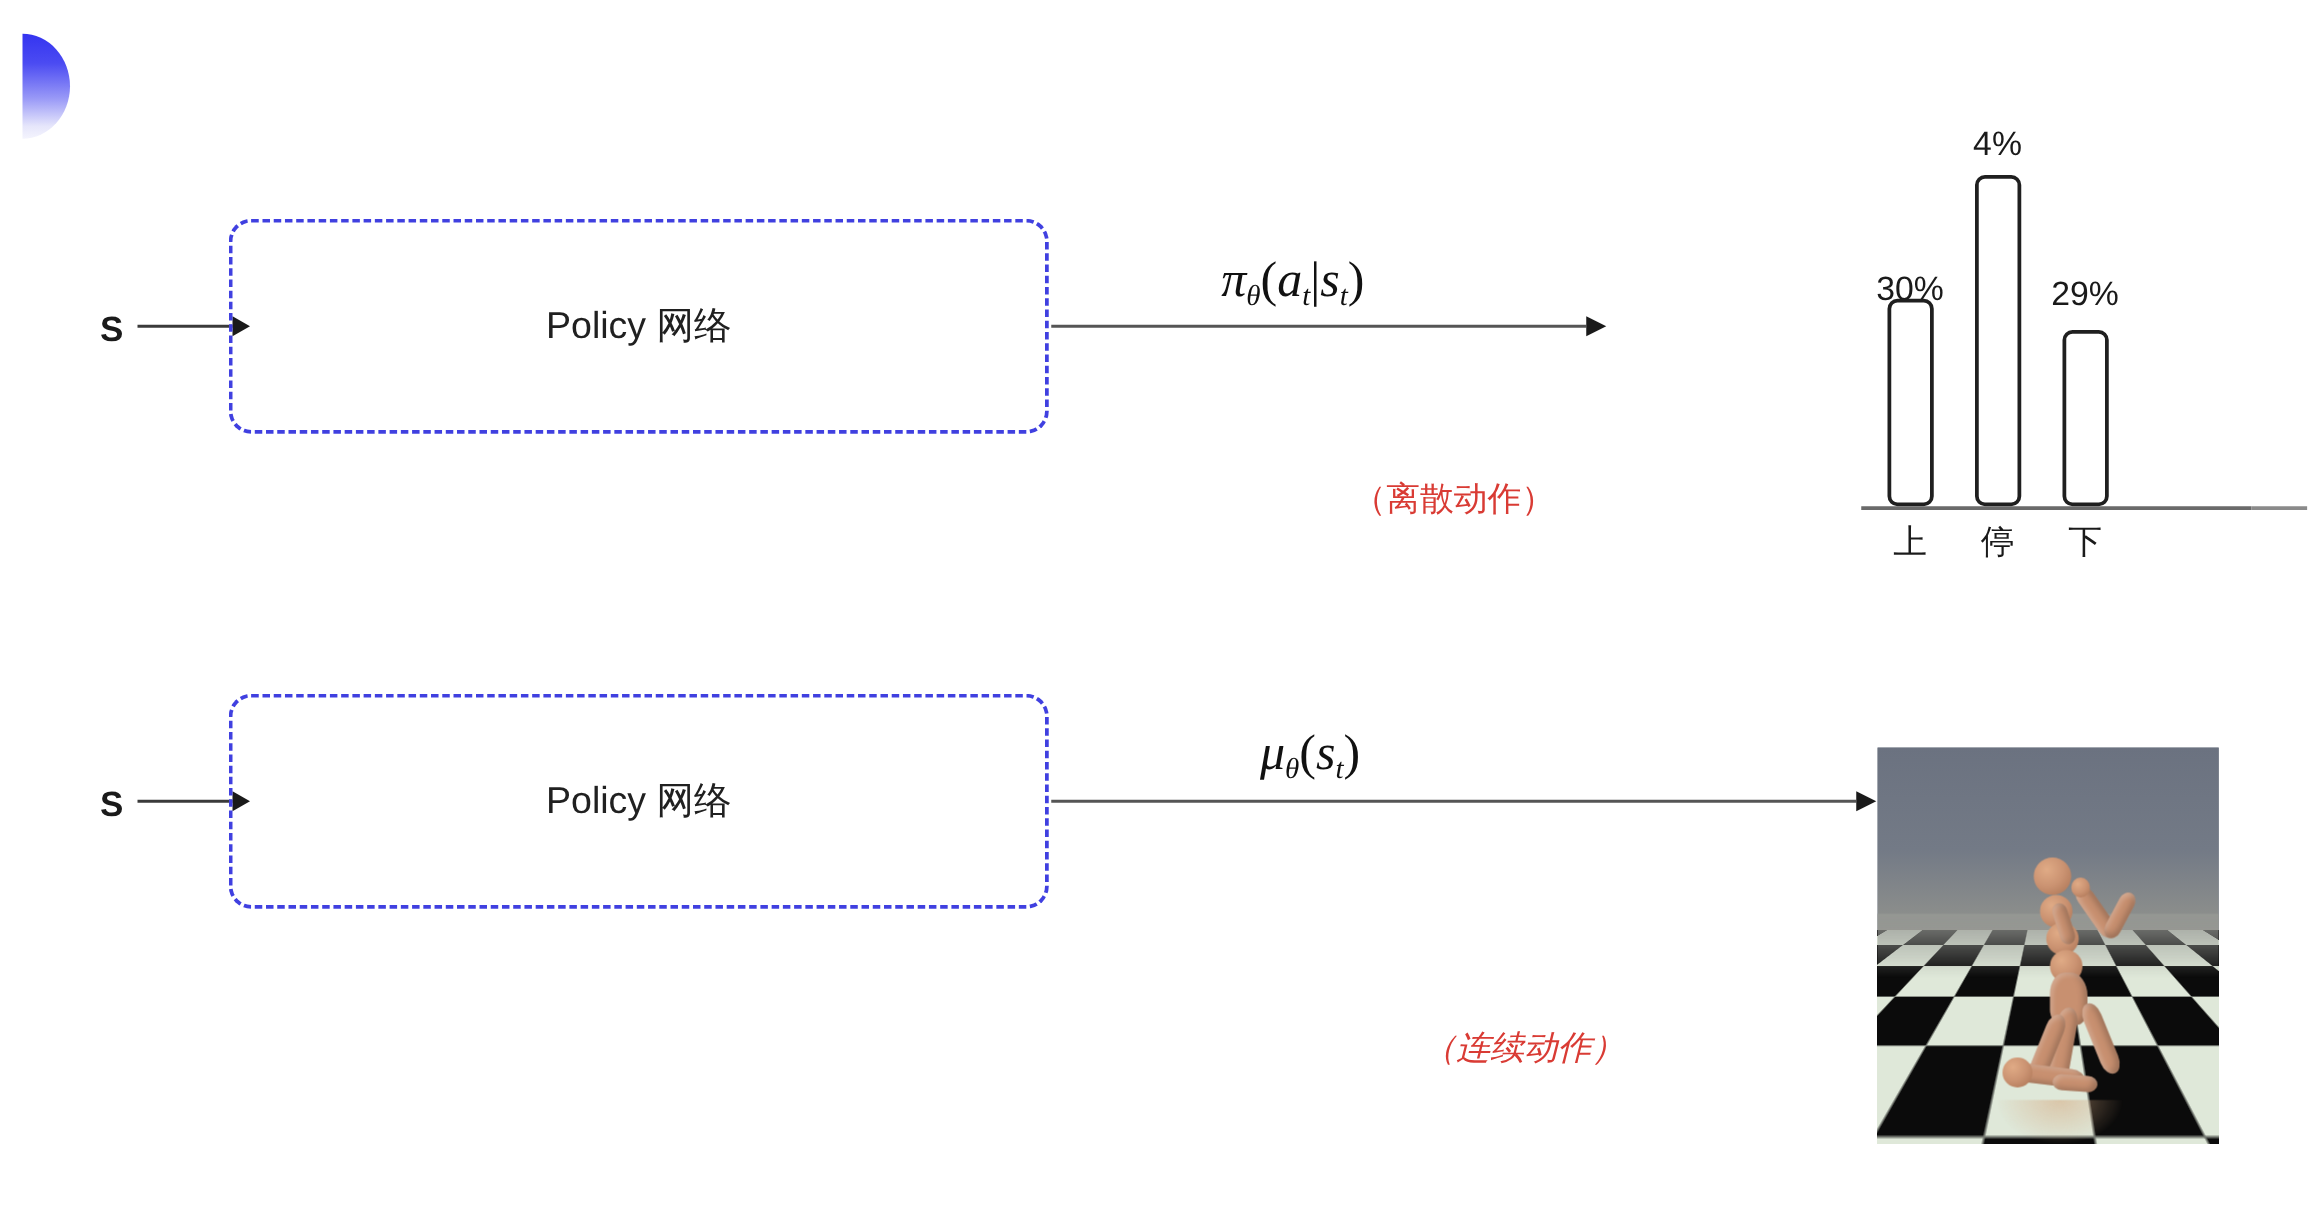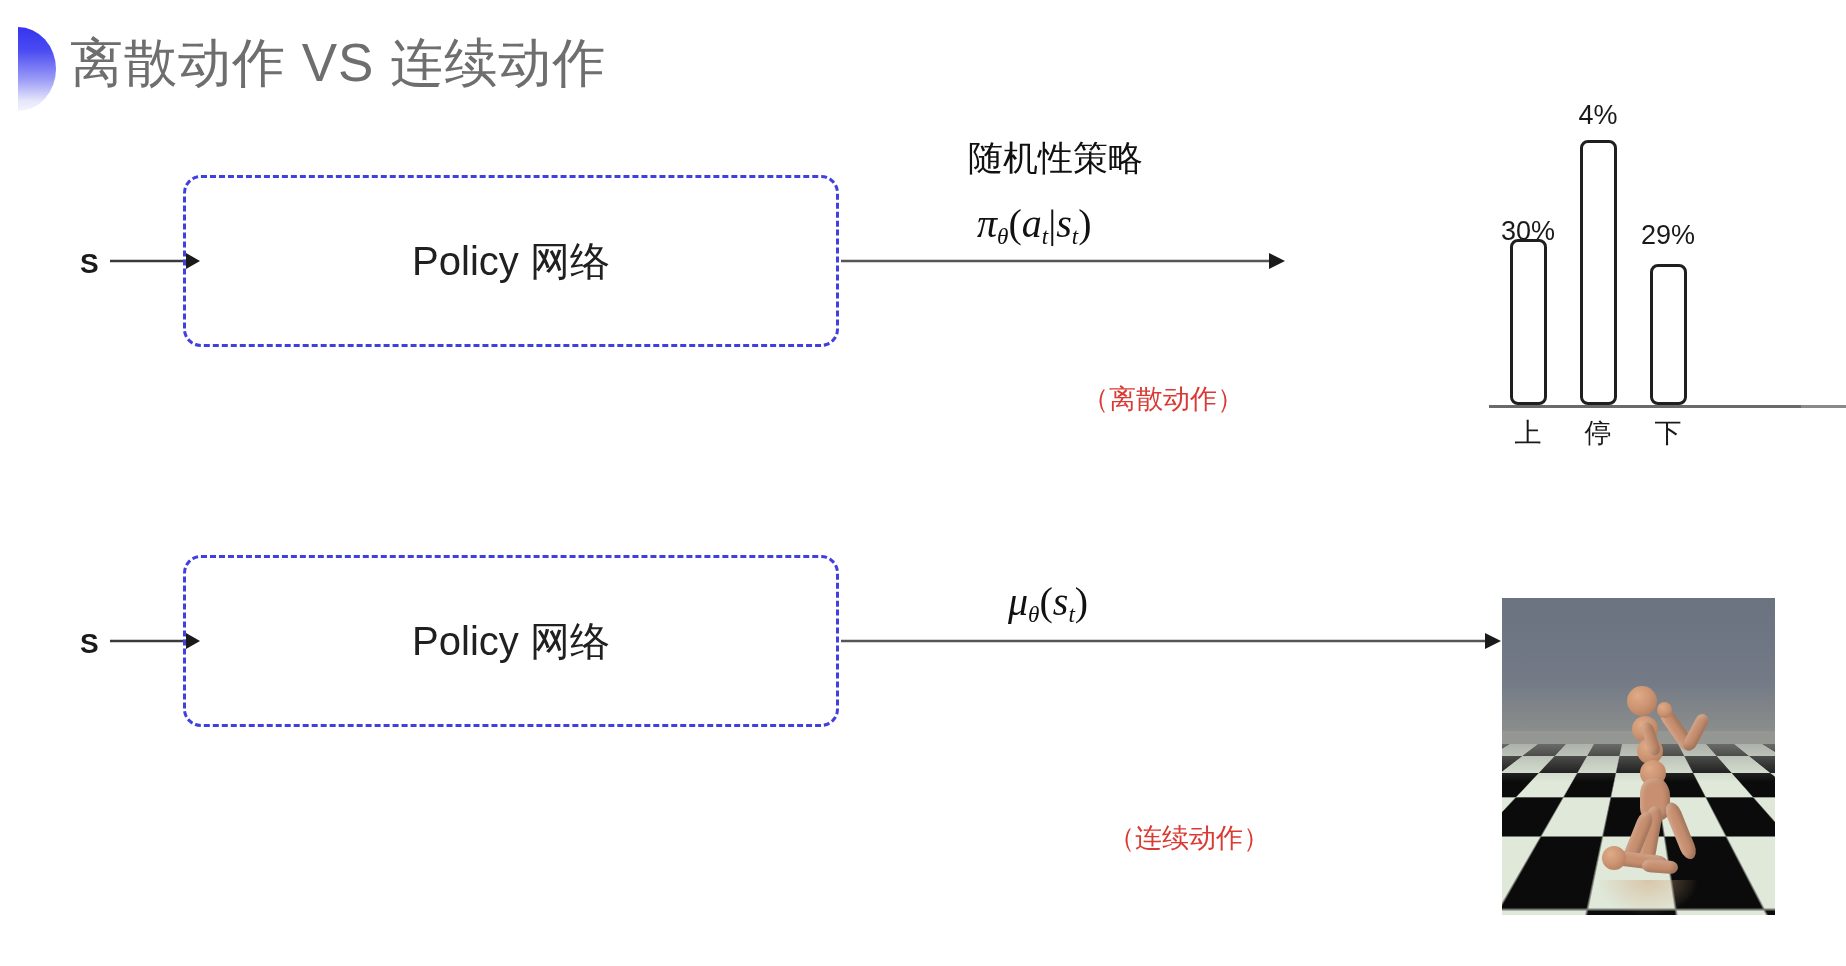--- a/index.html
+++ b/index.html
@@ -57,21 +57,21 @@
     border-radius: 18px;
     background: transparent;
   }
   .policy-box-label {
     position: absolute;
     left: 0;
     right: 0;
     top: 50%;
     transform: translateY(-50%);
     text-align: center;
-    font-size: 40px;
+    font-size: 30px;
     color: #202020;
     font-family: "Liberation Sans", "DejaVu Sans", sans-serif;
   }
 
   
   .arrow-svg { position: absolute; overflow: visible; }
 
   
   .annot-title {
     position: absolute;
@@ -182,39 +182,37 @@
     left: 1801px; top: 405px; width: 45px; height: 3px;
     background: #8a8a8a;
   }
 </style>
 </head>
 <body>
 
 <div id="slide">
 
   <div id="title-bullet"></div>
-  <div id="slide-title">离散动作 VS 连续动作</div>
 
   <div class="state-label" style="left:80px; top:248px;">S</div>
 
   <svg class="arrow-svg" style="left:110px; top:248px; width:90px; height:26px;" viewBox="0 0 90 26">
     <line x1="0" y1="13" x2="76" y2="13" stroke="#3a3a3a" stroke-width="2.5"></line>
     <polygon points="76,5 90,13 76,21" fill="#1a1a1a"></polygon>
   </svg>
 
   <div class="policy-box" style="left:183px; top:175px; width:656px; height:172px;">
     <div class="policy-box-label">Policy 网络</div>
   </div>
 
   <svg class="arrow-svg" style="left:841px; top:250px; width:444px; height:22px;" viewBox="0 0 444 22">
     <line x1="0" y1="11" x2="428" y2="11" stroke="#555555" stroke-width="2.5"></line>
     <polygon points="428,3 444,11 428,19" fill="#1a1a1a"></polygon>
   </svg>
 
-  <div class="annot-title" style="left:968px; top:135px;">随机性策略</div>
 
   <div class="annot-formula" style="left:977px; top:200px;">
     <span>π</span><sub>θ</sub><span class="paren">(</span><span>a</span><sub>t</sub><span class="paren">|</span><span>s</span><sub>t</sub><span class="paren">)</span>
   </div>
 
   <div class="annot-red" style="left:1163px; top:381px; transform:translateX(-50%);">（离散动作）</div>
 
   <div id="bar-chart">
 
     <div class="bar-value" style="left:-22px; top:105px; width:110px;margin-top:16px;">30%</div>
@@ -246,21 +244,21 @@
   <svg class="arrow-svg" style="left:841px; top:630px; width:660px; height:22px;" viewBox="0 0 660 22">
     <line x1="0" y1="11" x2="644" y2="11" stroke="#555555" stroke-width="2.5"></line>
     <polygon points="644,3 660,11 644,19" fill="#1a1a1a"></polygon>
   </svg>
 
 
   <div class="annot-formula" style="left:1008px; top:578px;text-align:right;">
     <span>μ</span><sub>θ</sub><span class="paren">(</span><span>s</span><sub>t</sub><span class="paren">)</span>
   </div>
 
-  <div class="annot-red" style="left:1189px; top:820px; transform:translateX(-50%);">（连续动作）</div>
+  <div class="annot-red" style="left:1219px; top:820px; transform:translateX(-50%);font-style:italic;">（连续动作）</div>
 
   <div id="sim-image">
     <div id="sim-sky"></div>
     <div id="sim-floor"></div>
     <div id="sim-haze"></div>
 
     <div style="position:absolute; left:0; top:0; width:100%; height:100%;">
 
       <div class="ball" style="left:125px; top:88px; width:30px; height:30px;"></div>
 

